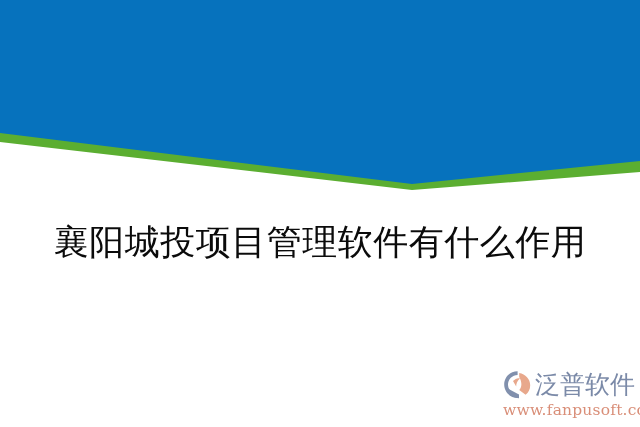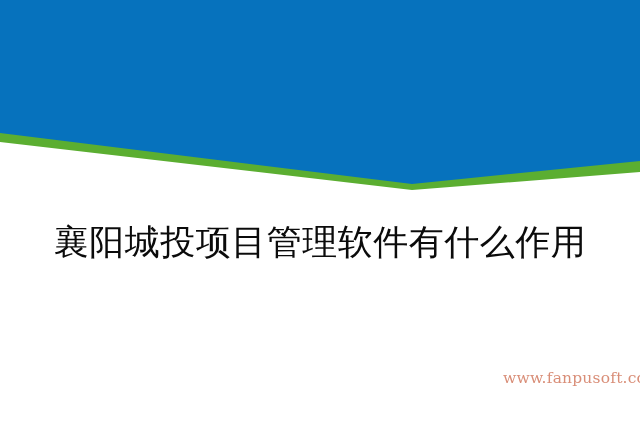--- a/index.html
+++ b/index.html
@@ -101,16 +101,33 @@
 
       <polygon points="0,0 640,0 640,172 412,190 0,142" fill="#5bae31"></polygon>
 
       <polygon points="0,0 640,0 640,161 412,184 0,133" fill="#0672bd"></polygon>
     </svg>
   </div>
 
   <div id="title">襄阳城投项目管理软件有什么作用</div>
 
   <div id="logo">
+    <div id="logo-row">
+      <span id="logo-mark">
+        <svg viewBox="0 0 29 29" xmlns="http://www.w3.org/2000/svg">
+
+          <path d="M14.6 1.2 C7.2 1.2 1.2 7.2 1.2 14.6 C1.2 22 7.2 28 14.6 28 L14.6 24.2
+                   C9.3 24.2 5.0 19.9 5.0 14.6 C5.0 9.3 9.3 5.0 14.6 5.0 Z" fill="#8190ad"></path>
+
+          <path d="M5.6 19.0 L16.0 24.6 L16.0 28.2 C10.9 28.2 7.0 24.8 5.6 19.0 Z" fill="#8190ad"></path>
+
+          <path d="M16.2 3.0 C22.4 4.0 27.2 9.0 27.2 15.2 C27.2 19.2 25.4 22.6 22.6 24.8
+                   L16.2 20.0 C18.8 17.6 19.4 12.6 16.2 7.0 Z" fill="#e8a88c"></path>
+
+          <path d="M10.0 11.0 C12.2 8.6 15.0 7.6 17.0 8.4 C14.4 10.4 13.0 13.6 13.2 16.6 Z" fill="#e8a88c"></path>
+        </svg>
+      </span>
+      <span id="logo-word">泛普软件</span>
+    </div>
     <div id="logo-url">www.fanpusoft.com</div>
   </div>
 
 </div>
 
 </body></html>

